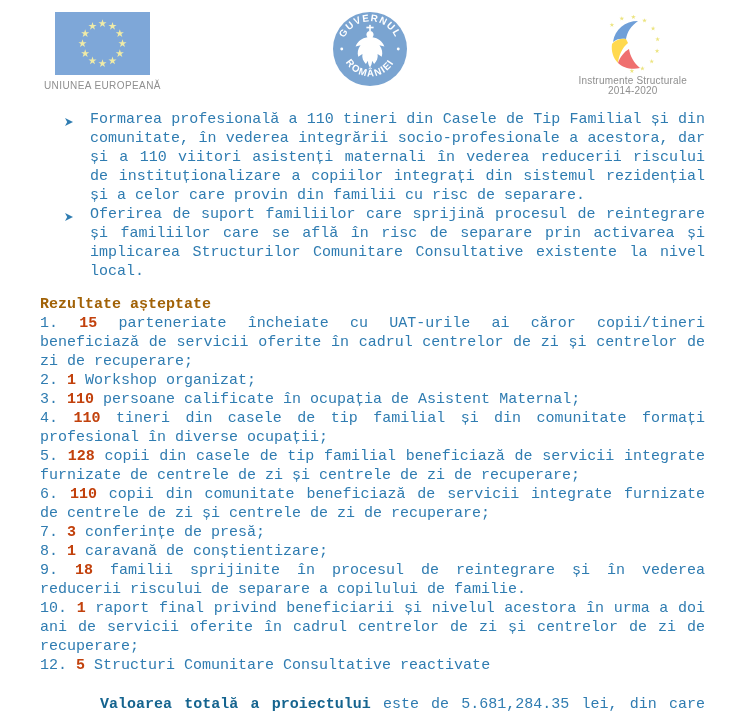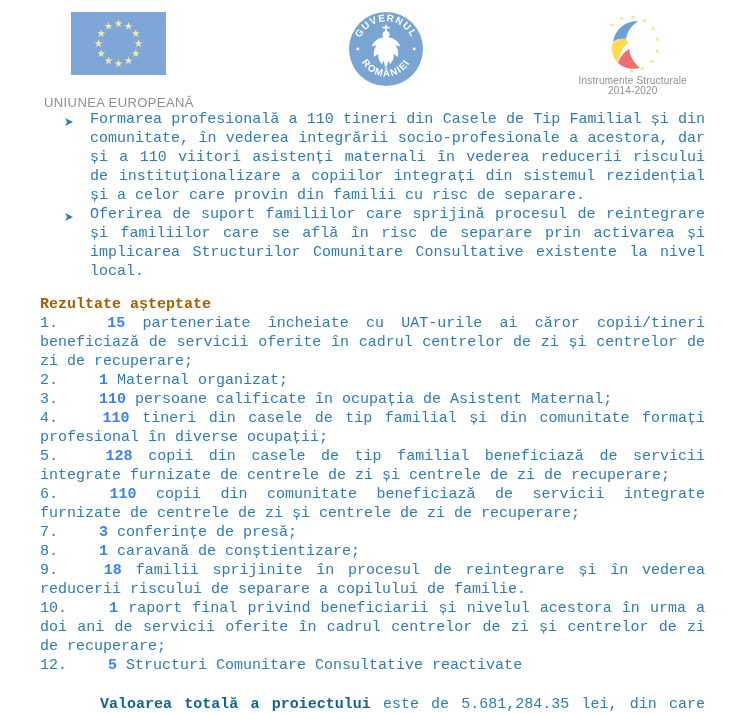--- a/index.html
+++ b/index.html
@@ -10,39 +10,39 @@
   }
   .page{width:745px;height:714px;box-sizing:border-box;background:#fff;}
 
   
   .hdr{
     display:flex;justify-content:space-between;align-items:flex-start;
     padding:12px 58px 0 44px;height:92px;box-sizing:content-box;
   }
   .logo{display:flex;flex-direction:column;align-items:center;}
   .logo-caption{
-    font-size:13px;color:#8f8f8f;letter-spacing:.4px;margin-top:20px;
+    font-size:10px;color:#8f8f8f;letter-spacing:.4px;margin-top:5px;
     white-space:nowrap;
   }
   .si-caption{font-size:10px;line-height:10px;margin-top:2px;text-align:center;letter-spacing:.2px;}
 
   
   .main{
     padding:0 40px;margin-top:6px;
     font-size:15px;line-height:19px;text-align:justify;font-family:Liberation Mono, monospace;
   }
   .bullets{list-style:none;margin:0;padding:0;}
   .bullet-item{position:relative;padding-left:50px;margin:0;}
   .bullet-arrow{position:absolute;left:24px;top:4px;}
   .results-heading{
     font-size:15px;line-height:19px;font-weight:bold;color:#a16207;
     margin:14px 0 0 0;
   }
   .result-item{margin:0;}
-  .b{font-weight:bold;color:#3b82f6;margin-left:32px;}
+  .b{font-weight:bold;color:#c2410c;}
   .footer-para{
     margin:20px 0 0 4px;text-indent:56px;
   }
   .footer-lead{font-weight:bold;color:#15648f;}
 </style>
 </head>
 <body>
 
 <div class="page">
 
@@ -145,21 +145,21 @@
     </span>
     <span>Oferirea de suport familiilor care sprijină procesul de reintegrare și familiilor care se află în risc de separare prin activarea și implicarea Structurilor Comunitare Consultative existente la nivel local.</span>
   </li>
 </ul>
 
     <h3 class="results-heading">Rezultate așteptate</h3>
 
     <div>
   <div class="result-item"><span>1.</span>&nbsp;<span class="b">15</span>&nbsp;<span>parteneriate încheiate cu UAT-urile ai căror copii/tineri beneficiază de servicii oferite în cadrul centrelor de zi și centrelor de zi de recuperare;</span></div>
 
-  <div class="result-item"><span>2.</span>&nbsp;<span class="b">1</span>&nbsp;<span>Maternal organizat;</span></div>
+  <div class="result-item"><span>2.</span>&nbsp;<span class="b">1</span>&nbsp;<span>Workshop organizat;</span></div>
 
   <div class="result-item"><span>3.</span>&nbsp;<span class="b">110</span>&nbsp;<span>persoane calificate în ocupația de Asistent Maternal;</span></div>
 
   <div class="result-item"><span>4.</span>&nbsp;<span class="b">110</span>&nbsp;<span>tineri din casele de tip familial și din comunitate formați profesional în diverse ocupații;</span></div>
 
   <div class="result-item"><span>5.</span>&nbsp;<span class="b">128</span>&nbsp;<span>copii din casele de tip familial beneficiază de servicii integrate furnizate de centrele de zi și centrele de zi de recuperare;</span></div>
 
   <div class="result-item"><span>6.</span>&nbsp;<span class="b">110</span>&nbsp;<span>copii din comunitate beneficiază de servicii integrate furnizate de centrele de zi și centrele de zi de recuperare;</span></div>
 
   <div class="result-item"><span>7.</span>&nbsp;<span class="b">3</span>&nbsp;<span>conferințe de presă;</span></div>

